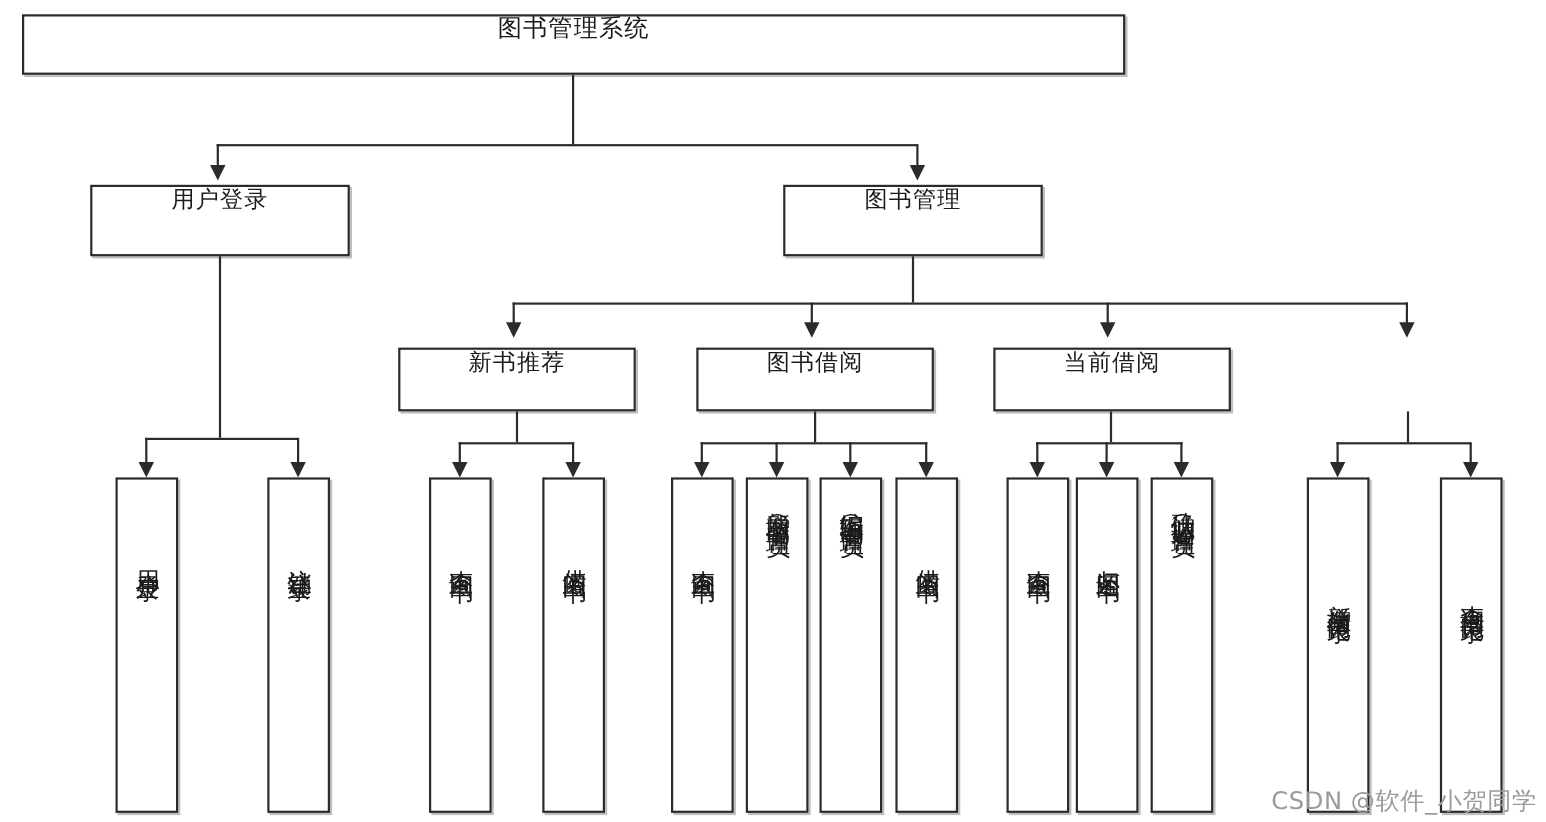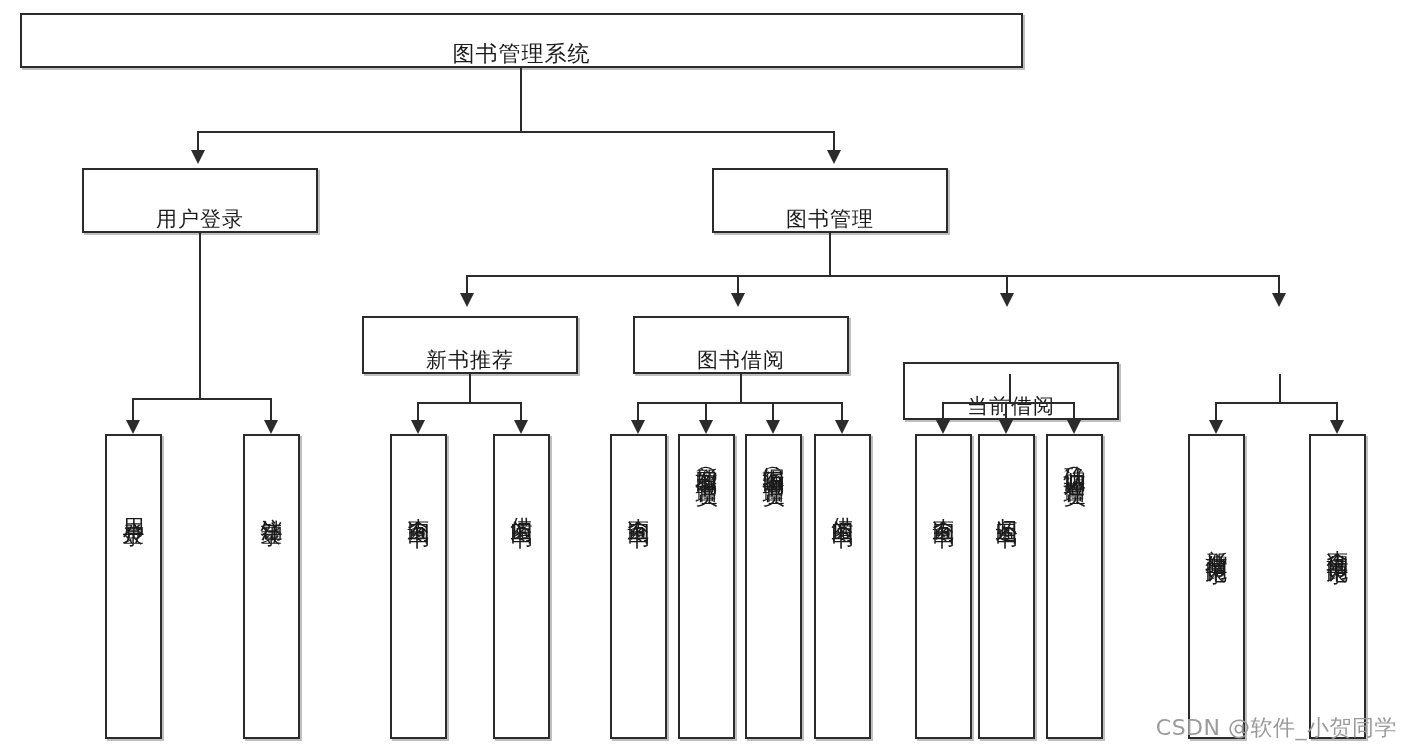--- a/index.html
+++ b/index.html
@@ -15,21 +15,21 @@
     overflow:hidden;
   }
   
   .node{
     position:absolute;
     box-sizing:border-box;
     background:#ffffff;
     border:2px solid #2b2b2b;
     box-shadow:2px 2px 0 0 rgba(170,170,170,0.75);
     display:flex;
-    align-items:flex-end;
+    align-items:flex-start;
     justify-content:center;
     color:#1b1b1b;
   }
   .node .lbl{
     display:block;
     font-size:21px;
     line-height:1.1;
     letter-spacing:1px;
     white-space:nowrap;
     color:#1b1b1b;
@@ -123,21 +123,21 @@
   <div class="arrow" style="left:1000px;top:293px;"></div>
   <div class="vline" style="left:1278px;top:275px;width:2px;height:20px;"></div>
   <div class="arrow" style="left:1272px;top:293px;"></div>
 
   <div class="node group" style="left:362px;top:316px;width:216px;height:58px;">
     <span class="lbl">新书推荐</span>
   </div>
   <div class="node group" style="left:633px;top:316px;width:216px;height:58px;">
     <span class="lbl">图书借阅</span>
   </div>
-  <div class="node group" style="left:903px;top:316px;width:216px;height:58px;margin-top:46px;">
+  <div class="node group" style="left:903px;top:316px;width:216px;height:58px;">
     <span class="lbl">当前借阅</span>
   </div>
 
   <div class="vline" style="left:469px;top:374px;width:2px;height:28px;"></div>
   <div class="hline" style="left:417px;top:402px;width:105px;height:2px;"></div>
   <div class="vline" style="left:417px;top:402px;width:2px;height:20px;"></div>
   <div class="arrow" style="left:411px;top:420px;"></div>
   <div class="vline" style="left:520px;top:402px;width:2px;height:20px;"></div>
   <div class="arrow" style="left:514px;top:420px;"></div>
 

